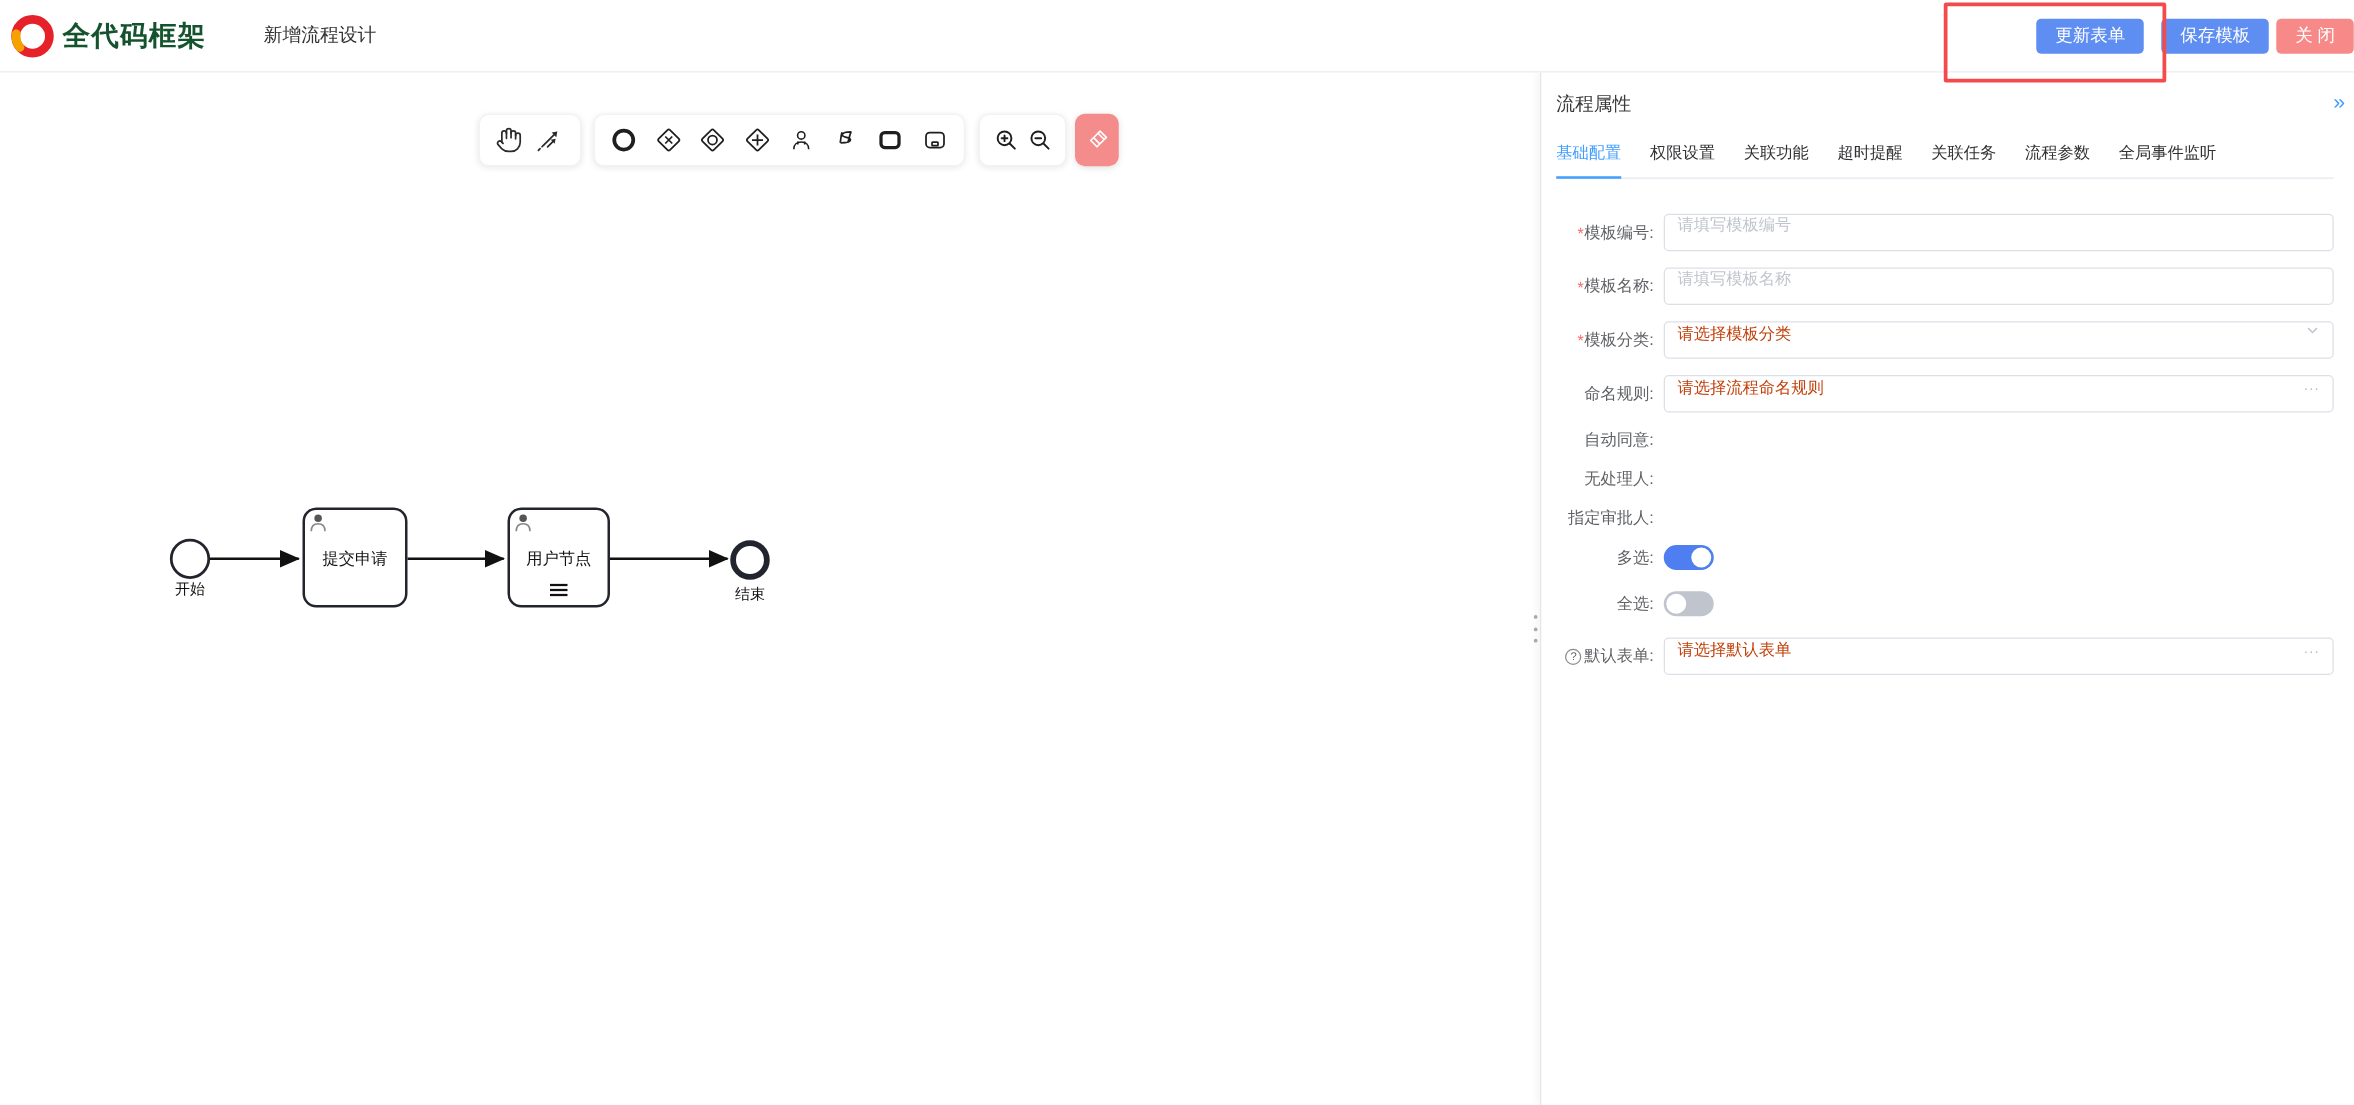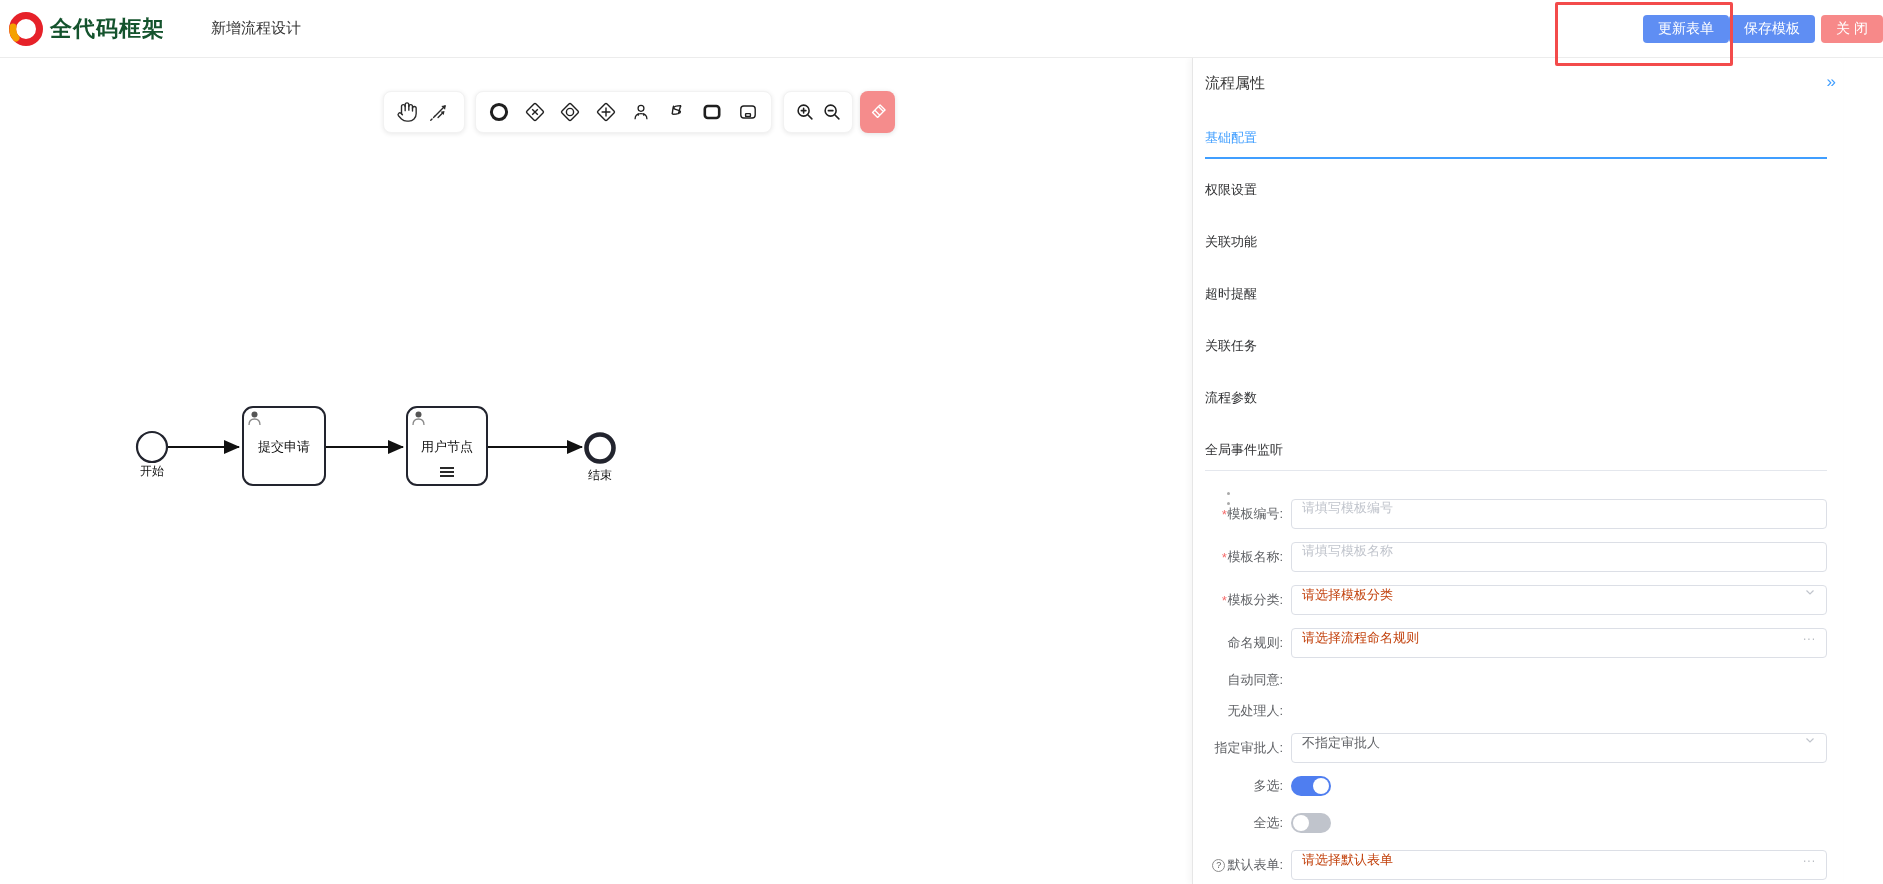--- a/index.html
+++ b/index.html
@@ -8,21 +8,21 @@
 
   
   .header { position:absolute; left:0; top:0; width:1883px; height:58px;
             background:#fff; border-bottom:1px solid #ececec;
             display:flex; align-items:center; padding:0 0 0 8px; z-index:10; }
   .logo { width:36px; height:36px; flex:none; }
   .brand { font-size:22px; font-weight:bold; color:#14532d; margin-left:6px; letter-spacing:1px; }
   .page-title { font-size:15px; color:#333; margin-left:46px; }
   .spacer { flex:1; }
   .hbtn { height:28px; padding:0 15px; border:none; border-radius:4px; color:#fff;
-          font-size:14px; font-family:inherit; cursor:pointer; }
+          font-size:14px; font-family:inherit; cursor:pointer; margin-left:14px; }
   .hbtn.blue { background:#5f8ef3; }
   .hbtn.red  { background:#f78989; margin-right:0; }
   .hbtn.close { margin-left:6px; }
   .annotation-box { position:absolute; left:1555px; top:2px; width:178px; height:64px;
           border:3px solid #f34b4b; border-radius:2px; z-index:60; pointer-events:none; }
 
   
   .canvas { position:absolute; left:0; top:58px; width:1232px; height:826px; background:#fff; }
   .tool-group { position:absolute; height:42px; background:#fff; border:1px solid #f2f2f2;
           border-radius:8px; box-shadow:0 1px 5px rgba(0,0,0,0.09);
@@ -38,28 +38,28 @@
           box-shadow:0 1px 5px rgba(0,0,0,0.12); }
   .diagram-svg { position:absolute; left:0; top:0; }
 
   
   .divider-handle { position:absolute; left:1224px; top:492px; width:8px; height:22px;
           display:flex; flex-direction:column; align-items:center; justify-content:space-between;
           cursor:col-resize; z-index:20; }
   .divider-handle i { width:3px; height:3px; border-radius:50%; background:#a9a9a9; }
 
   
-  .panel { position:absolute; left:1192px; top:58px; width:651px; height:826px;
+  .panel { position:absolute; left:1232px; top:58px; width:651px; height:826px;
            background:#fff; border-left:1px solid #e6e6e6;
            box-shadow:-3px 0 6px rgba(0,0,0,0.04); padding:16px 16px 0 12px; }
   .panel-title { font-size:15px; color:#3a3a3a; font-weight:500; }
   .collapse { position:absolute; right:10px; top:14px; color:#409eff; font-size:17px;
            letter-spacing:-3px; cursor:pointer; background:none; border:none; font-family:inherit; }
-  .tabs { display:flex; gap:23px; margin-top:36px; border-bottom:1px solid #e4e7ed;
-           padding-bottom:0;flex-direction:column; }
+  .tabs { display:flex; gap:23px; margin-top:20px; border-bottom:1px solid #e4e7ed;
+           padding-bottom:0; }
   .tab { font-size:13px; color:#303133; padding-bottom:11px; position:relative; cursor:pointer; }
   .tab.active { color:#409eff; }
   .tab.active::after { content:""; position:absolute; left:0; right:0; bottom:-1px;
            height:2px; background:#409eff; }
 
   
   .form { margin-top:28px; }
   .row { display:flex; align-items:center; margin-bottom:13px; }
   .row-label { width:86px; flex:none; text-align:right; font-size:13px; color:#606266;
            padding-right:8px; display:inline-flex; justify-content:flex-end; align-items:center; }
@@ -318,26 +318,20 @@
     <div class="row">
       <span class="row-label">
           <span>无处理人:</span>
         </span>
     </div>
 
     <div class="row">
       <span class="row-label">
           <span>指定审批人:</span>
         </span>
-      <span class="ctrl">
-        <span>不指定审批人</span>
-        <svg class="chev" width="12" height="12" viewBox="0 0 12 12">
-            <path d="M2.5 4.5 L6 8 L9.5 4.5" fill="none" stroke="#c0c4cc" stroke-width="1.2"></path>
-          </svg>
-      </span>
     </div>
 
     <div class="row toggle-row">
       <span class="row-label">
           <span>多选:</span>
         </span>
       <span class="switch on"></span>
     </div>
 
     <div class="row toggle-row">

